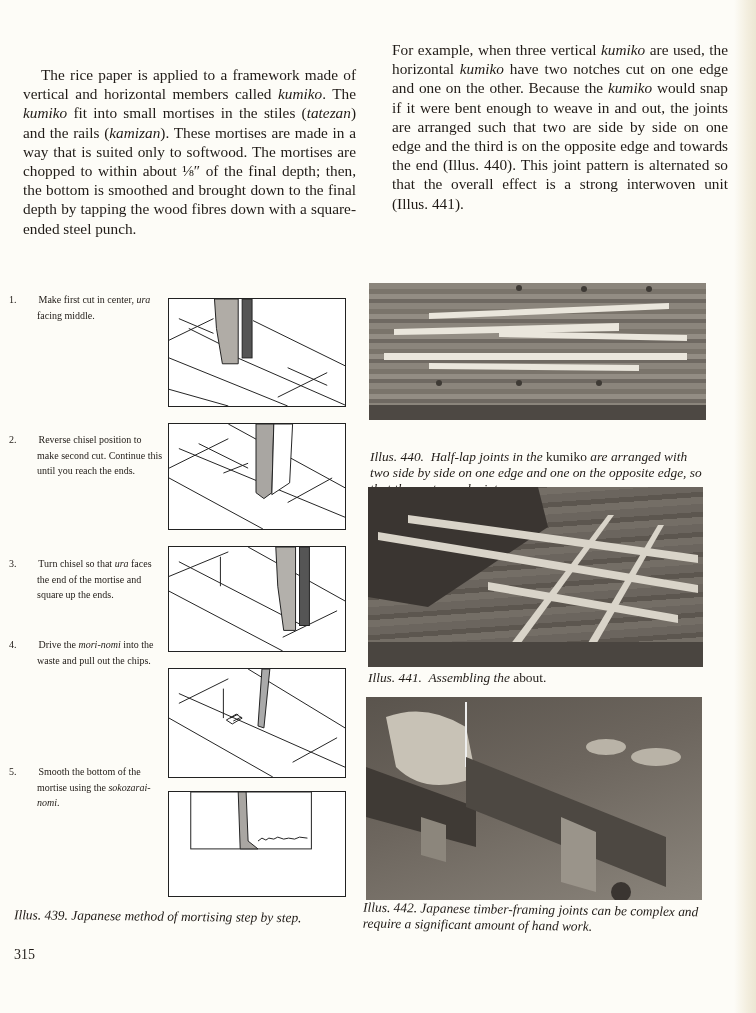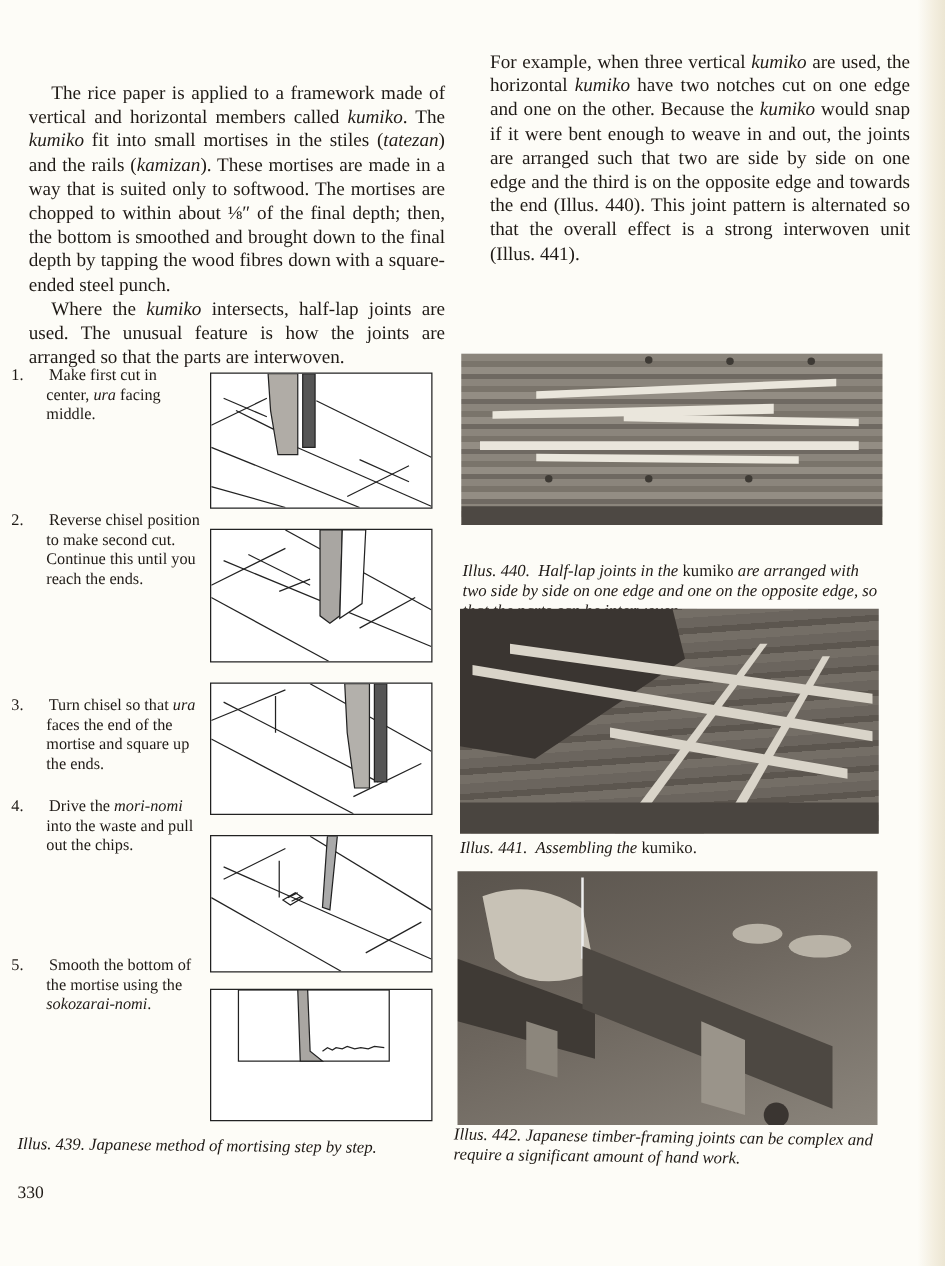--- a/index.html
+++ b/index.html
@@ -16,21 +16,21 @@
     }
     .col-text {
       position: absolute; font-size: 15.3px; line-height: 19.2px;
       text-align: justify; hyphens: manual;
     }
     .col-text p { margin: 0; text-indent: 18px; }
     #left-text { left: 23px; top: 40px; width: 333px; margin-top: 25px; }
     #right-text { left: 392px; top: 40px; width: 336px; }
     .step {
       position: absolute; left: 23px; width: 140px;
-      font-size: 13px; line-height: 15.6px;
+      font-size: 10px; line-height: 15.6px;
     }
     .step .num { display: inline-block; width: 13px; }
     .step-line { display: block; padding-left: 14px; text-indent: -14px; }
     .fig {
       position: absolute; left: 168px; width: 178px;
       border: 1.6px solid #222; background: #fff; box-sizing: border-box;
     }
     .fig svg { display: block; width: 100%; height: 100%; }
     .caption {
       position: absolute; font-style: italic; font-size: 13.4px; line-height: 16px;
@@ -51,21 +51,20 @@
       background: linear-gradient(160deg, #5a544d 0%, #6d665e 45%, #8a847b 100%); }
     #page-number { position: absolute; left: 14px; top: 947px; font-size: 14px; }
   </style>
 </head>
 <body>
 
 <div class="page-edge"></div>
 
 <div id="left-text" class="col-text">
   <p>The rice paper is applied to a framework made of vertical and horizontal members called <i>kumiko</i>. The <i>kumiko</i> fit into small mortises in the stiles (<i>tatezan</i>) and the rails (<i>kamizan</i>). These mortises are made in a way that is suited only to softwood. The mortises are chopped to within about ⅛″ of the final depth; then, the bottom is smoothed and brought down to the final depth by tapping the wood fibres down with a square-ended steel punch.</p>
-  <p>Where the <i>kumiko</i> intersects, half-lap joints are used. The unusual feature is how the joints are arranged so that the parts are interwoven.</p>
 </div>
 
 <div id="right-text" class="col-text">
   <p style="text-indent:0">For example, when three vertical <i>kumiko</i> are used, the horizontal <i>kumiko</i> have two notches cut on one edge and one on the other. Because the <i>kumiko</i> would snap if it were bent enough to weave in and out, the joints are arranged such that two are side by side on one edge and the third is on the opposite edge and towards the end (Illus. 440). This joint pattern is alternated so that the overall effect is a strong interwoven unit (Illus. 441).</p>
 </div>
 
 <div class="step" style="top:292px">
   <span class="step-line"><span class="num">1.</span> Make first cut in center, <i>ura</i> facing middle.</span>
 </div>
 <div class="fig" style="top:298px;height:109px">
@@ -79,21 +78,21 @@
         <line x1="0" y1="42" x2="45" y2="20"></line>
       <line x1="20" y1="30" x2="60" y2="50"></line>
         <line x1="120" y1="70" x2="160" y2="88"></line>
       <line x1="110" y1="100" x2="160" y2="75"></line>
     </g>
     <polygon points="46,0 70,0 70,66 54,66 48,30" fill="#b0aca6" stroke="#222" stroke-width="1"></polygon>
     <rect x="74" y="0" width="10" height="60" fill="#555" stroke="#222"></rect>
   </svg>
 </div>
 
-<div class="step" style="top:408px">
+<div class="step" style="top:432px">
   <span class="step-line"><span class="num">2.</span> Reverse chisel position to make second cut. Continue this until you reach the ends.</span>
 </div>
 <div class="fig" style="top:423px;height:107px">
   <svg viewBox="0 0 178 107" preserveAspectRatio="none">
     <g stroke="#222" stroke-width="1" fill="none">
       <line x1="0" y1="55" x2="95" y2="107"></line>
         <line x1="10" y1="25" x2="178" y2="95"></line>
       <line x1="60" y1="0" x2="178" y2="65"></line>
         <line x1="0" y1="45" x2="60" y2="15"></line>
       <line x1="30" y1="20" x2="80" y2="45"></line>
@@ -182,34 +181,34 @@
     <g fill="#d9d4c9">
       <polygon points="40,28 330,68 330,76 40,36"></polygon>
       <polygon points="10,45 330,98 330,106 10,53"></polygon>
       <polygon points="120,95 310,128 310,136 120,103"></polygon>
       <polygon points="240,28 246,28 150,160 142,158"></polygon>
       <polygon points="290,38 296,38 222,168 214,166"></polygon>
     </g>
     <rect x="0" y="155" width="335" height="25" fill="#4a4540"></rect>
   </svg>
 </div>
-<div id="cap441" class="caption">Illus. 441.&nbsp; Assembling the <span class="roman">kumiko.</span></div>
+<div id="cap441" class="caption">Illus. 441.&nbsp; Assembling the <span class="roman">about.</span></div>
 
 <div id="photo442" class="photo">
   <svg viewBox="0 0 336 203" preserveAspectRatio="none" width="336" height="203">
     <path d="M20 20 q40 -15 80 10 l10 50 q-50 20 -80 -10 z" fill="#c8c2b6"></path>
     <line x1="100" y1="5" x2="100" y2="70" stroke="#eee" stroke-width="2"></line>
     <polygon points="0,70 110,110 110,150 0,120" fill="#3f3a35"></polygon>
     <polygon points="100,60 300,140 300,190 100,110" fill="#4d4842"></polygon>
     <polygon points="195,120 230,135 230,195 195,185" fill="#9a948a"></polygon>
     <polygon points="55,120 80,128 80,165 55,158" fill="#8c867c"></polygon>
     <g fill="#b9b3a7">
         <ellipse cx="240" cy="50" rx="20" ry="8"></ellipse>
         <ellipse cx="290" cy="60" rx="25" ry="9"></ellipse>
       </g>
     <circle cx="255" cy="195" r="10" fill="#3a3531"></circle>
   </svg>
 </div>
 <div id="cap442" class="caption">Illus. 442.  Japanese timber-framing joints can be complex and require a significant amount of hand work.</div>
 
 <div id="cap439" class="caption">Illus. 439.  Japanese method of mortising step by step.</div>
 
-<div id="page-number">330</div>
+<div id="page-number">315</div>
 
 </body></html>

